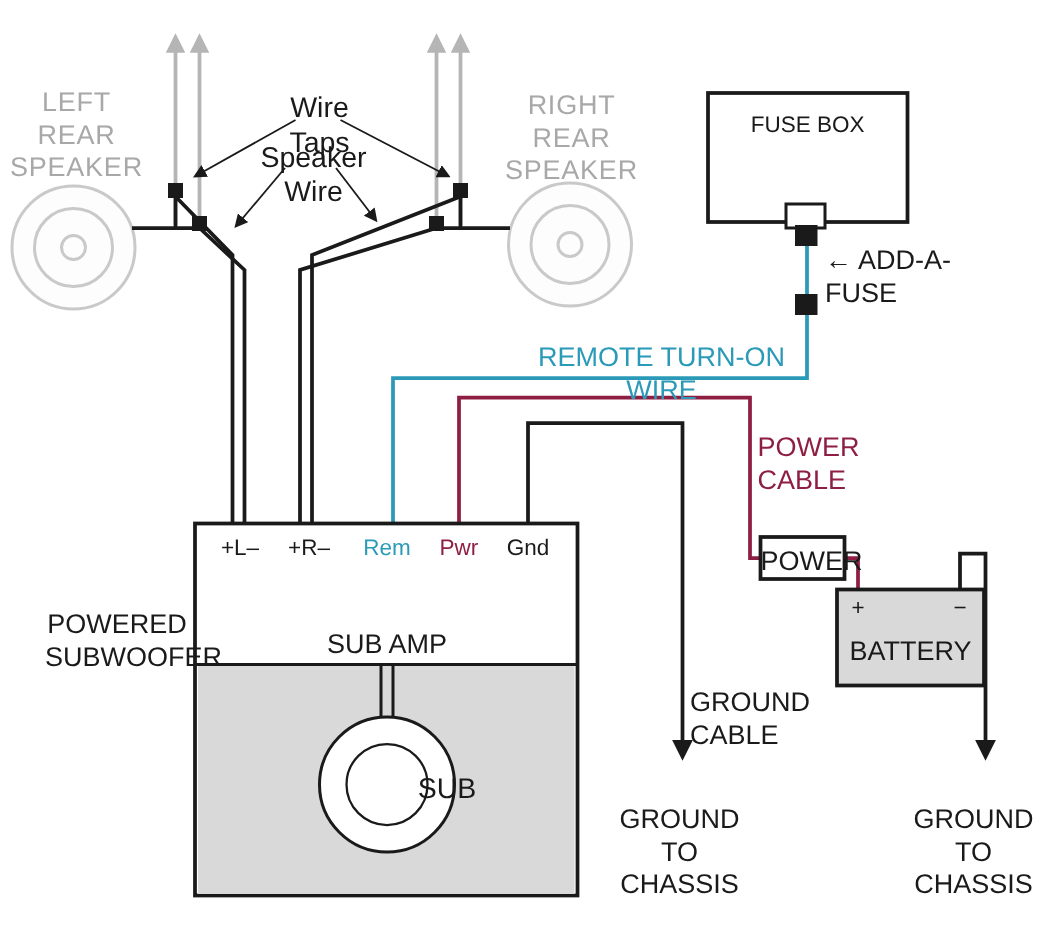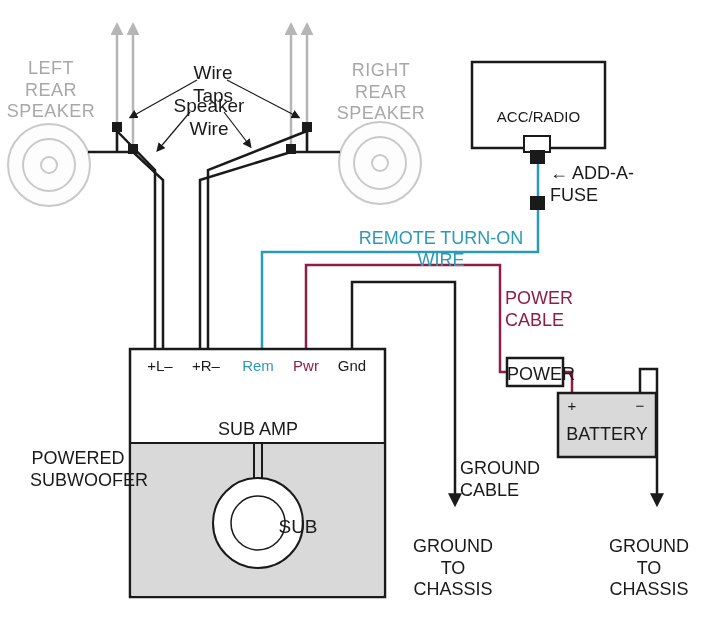--- a/index.html
+++ b/index.html
@@ -131,21 +131,21 @@
     </g>
   </svg>
 
   <div class="lbl gray" style="left:6px;top:58px;width:90px;">LEFT REAR
 SPEAKER</div>
   <div class="lbl gray" style="left:334px;top:60px;width:94px;">RIGHT REAR
 SPEAKER</div>
   <div class="lbl small" style="left:178px;top:62px;width:70px;">Wire Taps</div>
   <div class="lbl small" style="left:166px;top:95px;width:86px;">Speaker Wire</div>
 
-  <div class="lbl big" style="left:472px;top:108px;width:133px;">ACC/RADIO</div>
+  <div class="lbl big" style="left:472px;top:75px;width:133px;">FUSE BOX</div>
   <div class="lbl left" style="left:550px;top:163px;width:120px;">← ADD-A-FUSE</div>
 
   <div class="lbl teal" style="left:350px;top:228px;width:182px;">REMOTE TURN-ON WIRE</div>
   <div class="lbl maroon left" style="left:505px;top:288px;width:70px;">POWER
 CABLE</div>
   <div class="lbl left" style="left:460px;top:458px;width:80px;">GROUND
 CABLE</div>
   <div class="lbl" style="left:405px;top:536px;width:96px;">GROUND TO
 CHASSIS</div>
   <div class="lbl" style="left:600px;top:536px;width:98px;">GROUND TO
@@ -156,16 +156,16 @@
   <div class="lbl big" style="left:632px;top:397px;width:16px;">−</div>
   <div class="lbl" style="left:558px;top:424px;width:98px;">BATTERY</div>
 
   <div class="lbl big" style="left:138px;top:357px;width:44px;">+L–</div>
   <div class="lbl big" style="left:184px;top:357px;width:44px;">+R–</div>
   <div class="lbl big teal" style="left:236px;top:357px;width:44px;">Rem</div>
   <div class="lbl big maroon" style="left:284px;top:357px;width:44px;">Pwr</div>
   <div class="lbl big" style="left:330px;top:357px;width:44px;">Gnd</div>
   <div class="lbl" style="left:208px;top:419px;width:100px;">SUB AMP</div>
   <div class="lbl small" style="left:233px;top:516px;width:50px;margin-left:40px;">SUB</div>
-  <div class="lbl" style="left:30px;top:448px;width:96px;text-align:center;">POWERED
+  <div class="lbl" style="left:30px;top:406px;width:96px;text-align:center;">POWERED
 SUBWOOFER</div>
 
 </div>
 
 </body></html>

